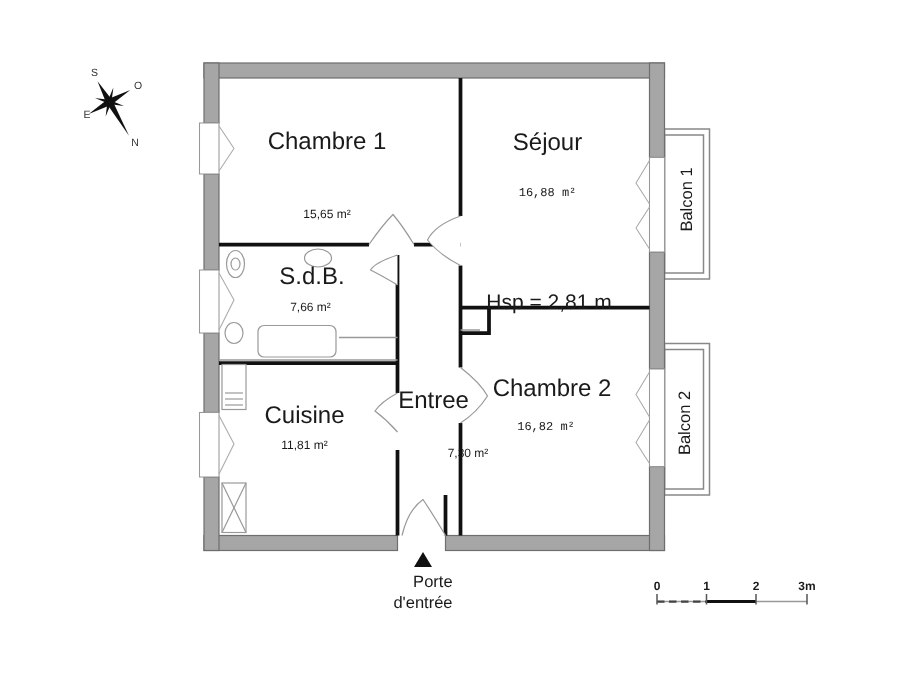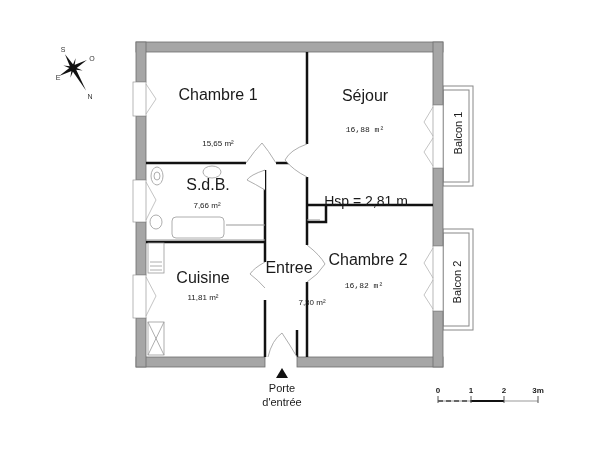--- a/index.html
+++ b/index.html
@@ -5,21 +5,21 @@
   html, body { margin: 0; padding: 0; background: #ffffff; }
   body { width: 600px; height: 450px; position: relative; overflow: hidden;
          font-family: "Liberation Sans", sans-serif; color: #1a1a1a; }
   svg { position: absolute; left: 0; top: 0; }
   .lbl { position: absolute; white-space: nowrap; transform: translate(-50%, -50%); }
   .room-name { font-size: 16px; }
   .room-area { font-size: 8px; }
   .hsp { font-size: 14px; margin-top: 36px; }
   .balcony { position: absolute; font-size: 11px; white-space: nowrap;
              transform: translate(-50%, -50%) rotate(-90deg); }
-  .door-label { position: absolute; font-size: 11px; text-align: center; line-height: 14px;
+  .door-label { position: absolute; font-size: 11px; text-align: right; line-height: 14px;
                 transform: translateX(-50%); }
   .scale-tick { position: absolute; font-size: 8px; font-weight: bold; transform: translateX(-50%); }
   .compass-lbl { position: absolute; font-size: 7px; color: #333; transform: translate(-50%, -50%); }
 </style>
 </head>
 <body>
 
 <svg width="600" height="450" viewBox="0 0 600 450">
 
   <g transform="translate(73,68)">

